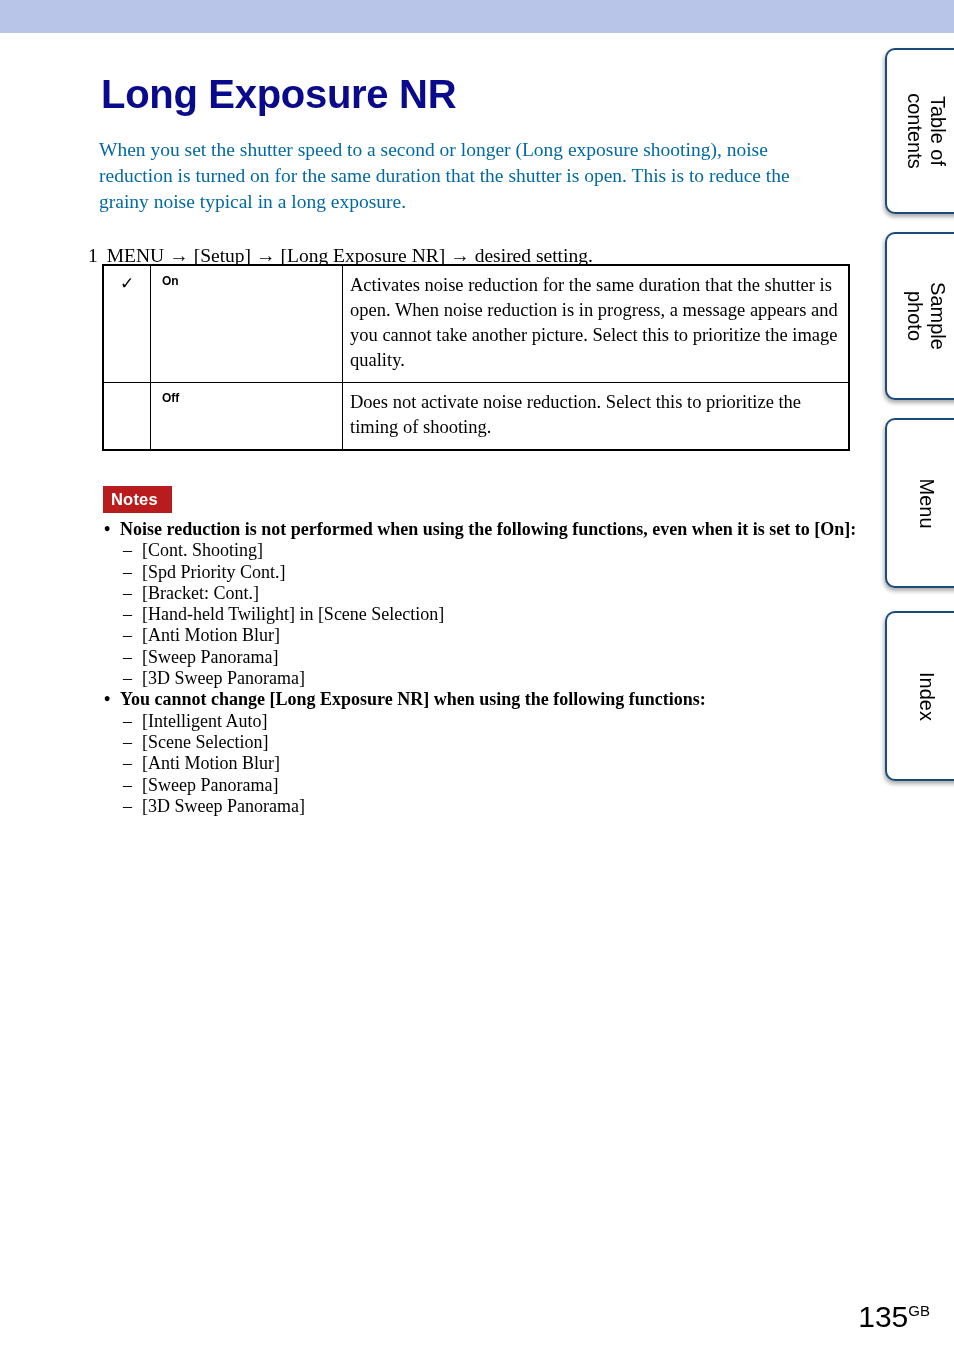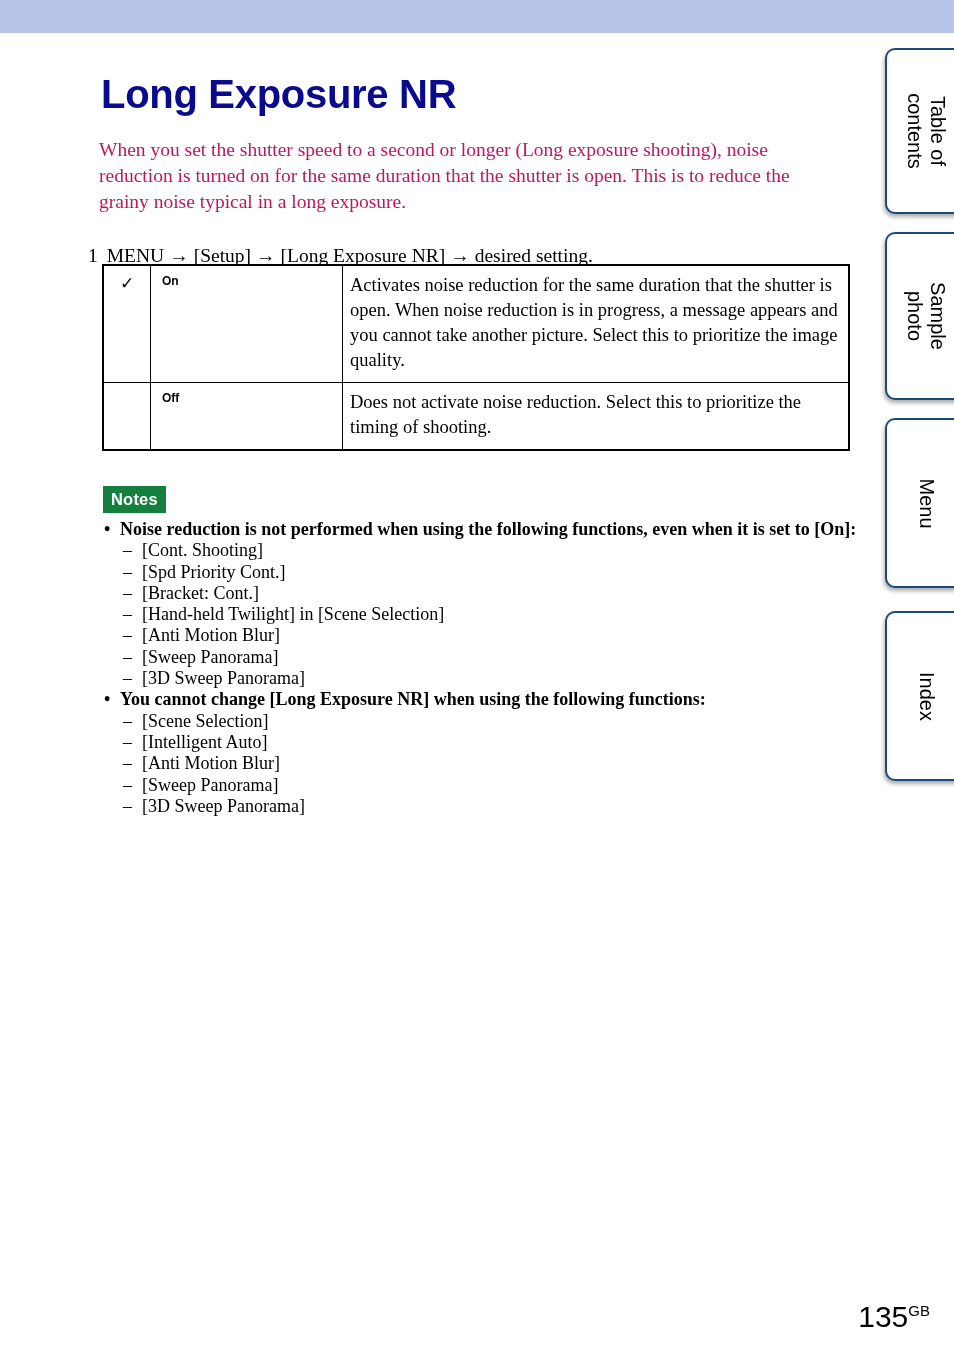--- a/index.html
+++ b/index.html
@@ -44,21 +44,21 @@
     white-space: nowrap;
   }
 
   #intro-paragraph {
     position: absolute;
     left: 99px;
     top: 84px;
     width: 745px;
     font-size: 19.5px;
     line-height: 26px;
-    color: #be185d;
+    color: #0369a1;
     text-align: left;
   }
 
   #step-line {
     position: absolute;
     left: 88px;
     top: 178px;
     font-family: Liberation Serif, serif;
     font-size: 19.5px;
     color: #000000;
@@ -105,27 +105,27 @@
     font-size: 18.5px;
     line-height: 25px;
     padding: 7px 10px 9px 7px;
   }
 
   
   #notes-badge {
     position: absolute;
     left: 103px;
     top: 453px;
-    background: #15803d;
+    background: #b91c1c;
     color: #ffffff;
     font-family: "Liberation Sans", sans-serif;
     font-weight: bold;
     font-size: 16.5px;
     line-height: 24px;
-    padding: 1px 8px 2px 8px;
+    padding: 1px 14px 2px 8px;
     letter-spacing: 0.2px;
   }
 
   #notes-list {
     position: absolute;
     left: 101px;
     top: 486px;
     width: 760px;
     font-size: 18px;
     line-height: 21.3px;
@@ -261,22 +261,22 @@
       <div class="note-sub">[Cont. Shooting]</div>
       <div class="note-sub">[Spd Priority Cont.]</div>
       <div class="note-sub">[Bracket: Cont.]</div>
       <div class="note-sub">[Hand-held Twilight] in [Scene Selection]</div>
       <div class="note-sub">[Anti Motion Blur]</div>
       <div class="note-sub">[Sweep Panorama]</div>
       <div class="note-sub">[3D Sweep Panorama]</div>
     </div>
     <div class="note-group">
       <div class="note-bullet">You cannot change [Long Exposure NR] when using the following functions:</div>
+      <div class="note-sub">[Intelligent Auto]</div>
       <div class="note-sub">[Scene Selection]</div>
-      <div class="note-sub">[Intelligent Auto]</div>
       <div class="note-sub">[Anti Motion Blur]</div>
       <div class="note-sub">[Sweep Panorama]</div>
       <div class="note-sub">[3D Sweep Panorama]</div>
     </div>
   </div>
 
   <div id="page-number">
     <span>135</span><span class="sup">GB</span>
   </div>
 

